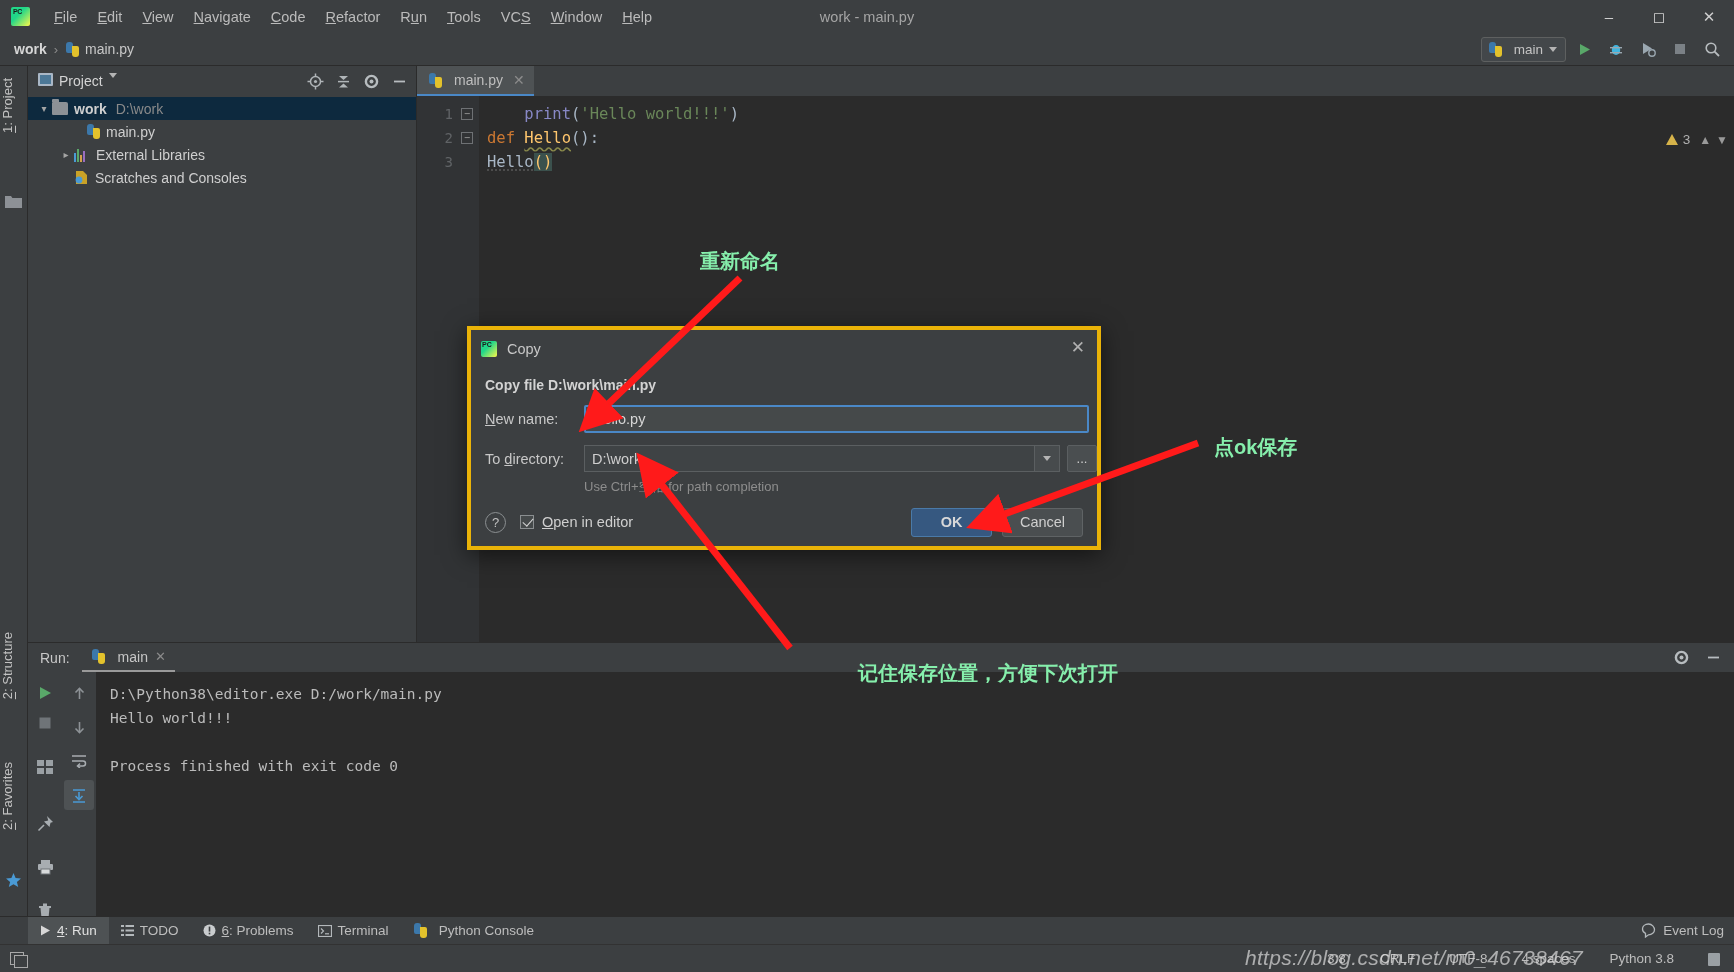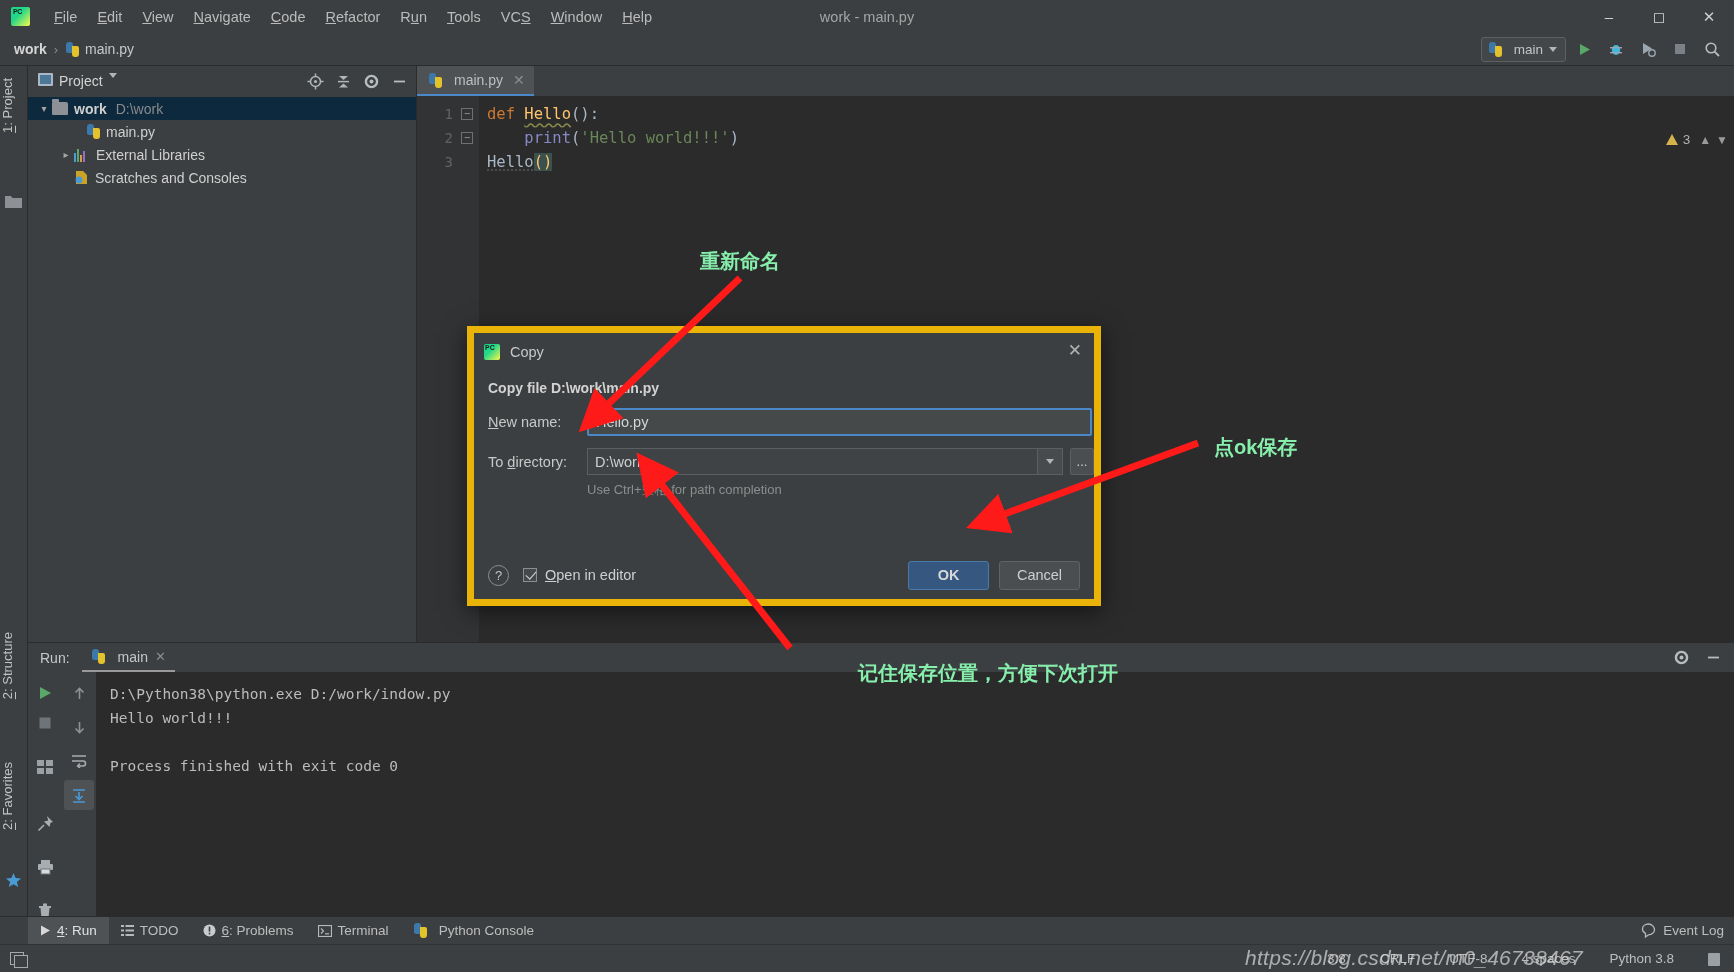--- a/index.html
+++ b/index.html
@@ -203,23 +203,23 @@
     position: absolute; left: 0; right: 0; bottom: 0; height: 28px;
     background: #3c3f41; border-top: 1px solid #323232; display: flex; align-items: center;
   }
   .sb-left { margin-left: 10px; display: flex; align-items: center; }
   .sb-right { position: absolute; right: 14px; display: flex; align-items: flex-end; gap: 34px; font-size: 13.5px; color: #bdbdbd; }
   .sb-win { width: 14px; height: 13px; border: 1.5px solid #a8a8a8; position: relative; }
   .sb-win::after { content: ""; position: absolute; left: 3px; top: 2px; width: 12px; height: 11px; border: 1.5px solid #a8a8a8; background: #3c3f41; }
 
   
   .dialog {
-    position: absolute; left: 467px; top: 326px; width: 634px; height: 280px;
+    position: absolute; left: 467px; top: 326px; width: 634px; height: 224px;
     background: #3c3f41; box-shadow: 0 5px 22px rgba(0,0,0,.55);
-    border: 7px solid #eab308;
+    border: 4px solid #eab308;
   }
   .dlg-title { height: 38px; display: flex; align-items: center; padding-left: 10px; position: relative; }
   .dlg-logo {
     width: 16px; height: 16px; margin-right: 10px;
     background: linear-gradient(135deg,#21d789 0%,#21d789 40%,#fcf84a 100%);
     border-radius: 2px; position: relative; flex: none;
   }
   .dlg-logo::after { content: "PC"; position: absolute; left: 1px; top: 0; font-size: 7px; font-weight: bold; color: #1c1c1c; }
   .dlg-title-text { font-size: 14.5px; color: #c8c8c8; }
   .dlg-close { position: absolute; right: 12px; top: 9px; font-size: 17px; color: #b0b0b0; line-height: 18px; }
@@ -456,22 +456,22 @@
         </div>
         <div class="gline">
           <span>2</span>
           <span class="fold">−</span>
         </div>
         <div class="gline">
           <span>3</span>
         </div>
       </div>
       <div class="code">
+        <div class="cline">    <span class="bi">print</span><span class="pun">(</span><span class="str">'Hello world!!!'</span><span class="pun">)</span></div>
         <div class="cline"><span class="kw">def</span> <span class="fn-wavy">Hello</span><span class="pun">():</span></div>
-        <div class="cline">    <span class="bi">print</span><span class="pun">(</span><span class="str">'Hello world!!!'</span><span class="pun">)</span></div>
         <div class="cline"><span class="call">Hello</span><span class="match">()</span></div>
       </div>
       <div class="warn-strip"></div>
       <div class="warn-head">
         <span class="tri-warn"></span>
         <span>3</span>
         <span style="color:#9a9a9a;font-size:12px;margin-left:4px;">▲</span>
         <span style="color:#9a9a9a;font-size:12px;">▼</span>
       </div>
     </div>
@@ -563,21 +563,21 @@
         <div class="rtb2 active">
           <svg width="16" height="15" viewBox="0 0 16 15">
               <line x1="2" y1="2" x2="14" y2="2" stroke="#4a9ad4" stroke-width="1.5"></line>
               <line x1="8" y1="4" x2="8" y2="11" stroke="#4a9ad4" stroke-width="1.6"></line>
               <polyline points="4.5,8 8,11.5 11.5,8" fill="none" stroke="#4a9ad4" stroke-width="1.6"></polyline>
               <line x1="2" y1="14" x2="14" y2="14" stroke="#4a9ad4" stroke-width="1.5"></line>
             </svg>
         </div>
       </div>
       <div class="console">
-        <div>D:\Python38\python.exe D:/work/indow.py</div>
+        <div>D:\Python38\editor.exe D:/work/main.py</div>
         <div>Hello world!!!</div>
         <div>&nbsp;</div>
         <div>Process finished with exit code 0</div>
       </div>
     </div>
   </div>
 
   <div class="bottom-tabs">
     <div style="width:28px;"></div>
     <div class="bt-item active">

